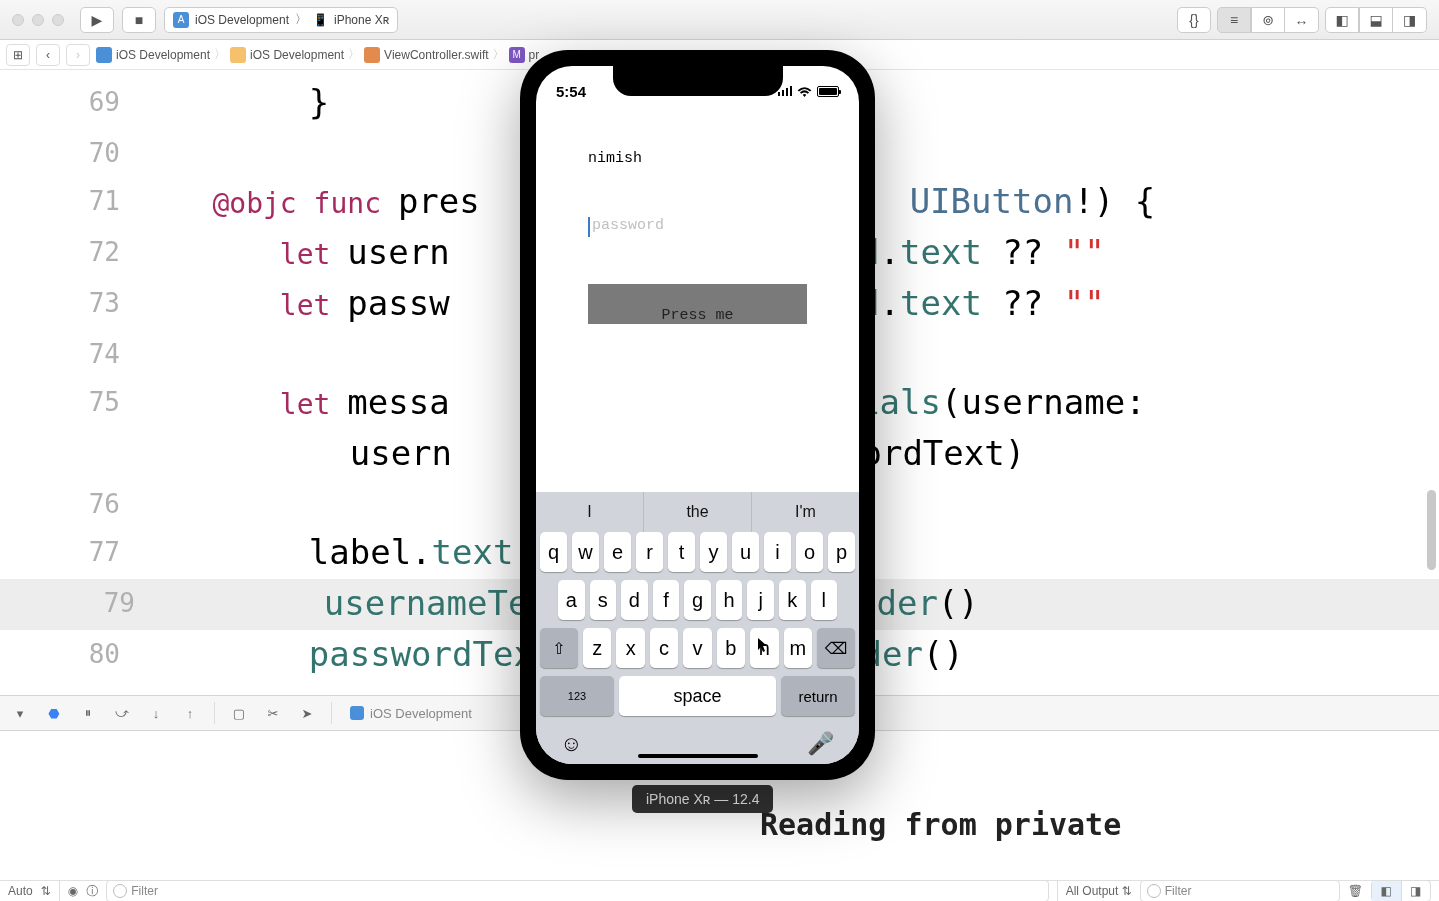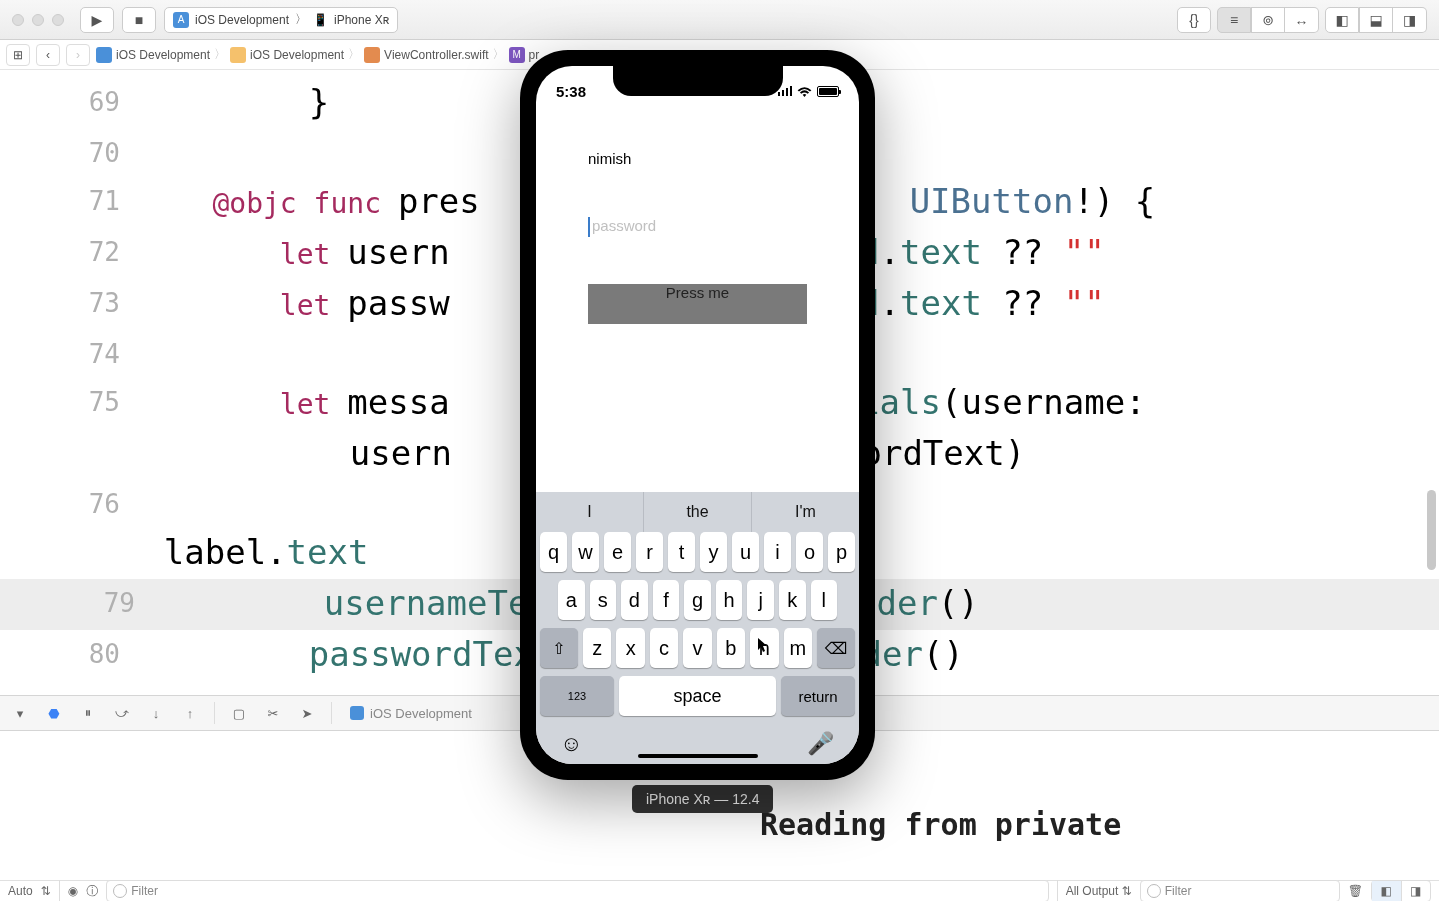--- a/index.html
+++ b/index.html
@@ -169,29 +169,29 @@
   font-size: 15px; font-weight: 600;
 }
 .status-icons { display: flex; align-items: center; gap: 5px; }
 .bars { display: flex; gap: 1.5px; align-items: flex-end; height: 10px; }
 .bars span { width: 2.5px; background: #000; }
 .bars span:nth-child(1){height:4px}.bars span:nth-child(2){height:6px}.bars span:nth-child(3){height:8px}.bars span:nth-child(4){height:10px}
 .wifi { width: 15px; height: 11px; }
 .batt { width: 22px; height: 11px; border: 1px solid #000; border-radius: 2px; position: relative; }
 .batt::after { content: ""; position: absolute; right: -3px; top: 3px; width: 2px; height: 4px; background: #000; border-radius: 0 1px 1px 0; }
 .batt::before { content:""; position:absolute; left:1px; top:1px; bottom:1px; width: 18px; background:#000; border-radius:1px; }
-.app-body { padding: 40px 52px 6px 52px; font-size: 15px; }
+.app-body { padding: 40px 52px 6px 52px; font-size: 15px; font-family: Liberation Mono, monospace; }
 .app-field { margin-bottom: 50px; position: relative; }
 .app-field.focused::before { content: ""; position: absolute; left: 0; top: 0; width: 2px; height: 20px; background: #3a7cc9; }
 .placeholder { color: #c0c0c0; }
 .app-btn {
   background: #7a7a7a;
   color: #222;
   height: 40px;
-  display: flex; align-items: flex-start; justify-content: center;
+  display: flex; align-items: flex-end; justify-content: center;
   font-size: 15px;
 }
 .kbd {
   position: absolute;
   bottom: 0; left: 0; right: 0;
   height: 272px;
   background: #d1d5db;
   display: flex; flex-direction: column;
 }
 .pred { height: 44px; display: flex; }
@@ -321,20 +321,21 @@
     </div>
     <div class="line">
       <div class="gutter"></div>
       <div class="ln"><span class="big">          usern           rd: passwordText)</span></div>
     </div>
     <div class="line">
       <div class="gutter">76</div>
       <div class="ln"><span class=""></span></div>
     </div>
     <div class="line">
+      <div class="gutter">77</div>
       <div class="ln"><span class="big">        label.</span><span class="prop big">text</span></div>
     </div>
     <div class="line hl">
       <div class="gutter">79</div>
       <div class="ln"><span class="prop big">        usernameTex           esponder</span><span class="big">()</span></div>
     </div>
     <div class="line">
       <div class="gutter">80</div>
       <div class="ln"><span class="prop big">        passwordTex           esponder</span><span class="big">()</span></div>
     </div>
@@ -383,21 +384,21 @@
     <div>◨</div>
   </div>
 </div>
 
 <div class="scrollbar-thumb" style="top:490px;height:80px"></div>
 
 <div class="phone">
   <div class="phone-screen">
     <div class="notch"></div>
     <div class="status-bar">
-      <span>5:38</span>
+      <span>5:54</span>
       <div class="status-icons">
         <div class="bars">
             <span></span>
             <span></span>
             <span></span>
             <span></span>
           </div>
         <svg class="wifi" viewBox="0 0 16 12">
             <path d="M8 12 L6 9.5 Q8 8 10 9.5 Z M3 7 Q8 2.5 13 7 L11.5 8.5 Q8 5.5 4.5 8.5 Z M0.5 4.5 Q8 -2 15.5 4.5 L14 6 Q8 0.5 2 6 Z" fill="#000"></path>
           </svg>

